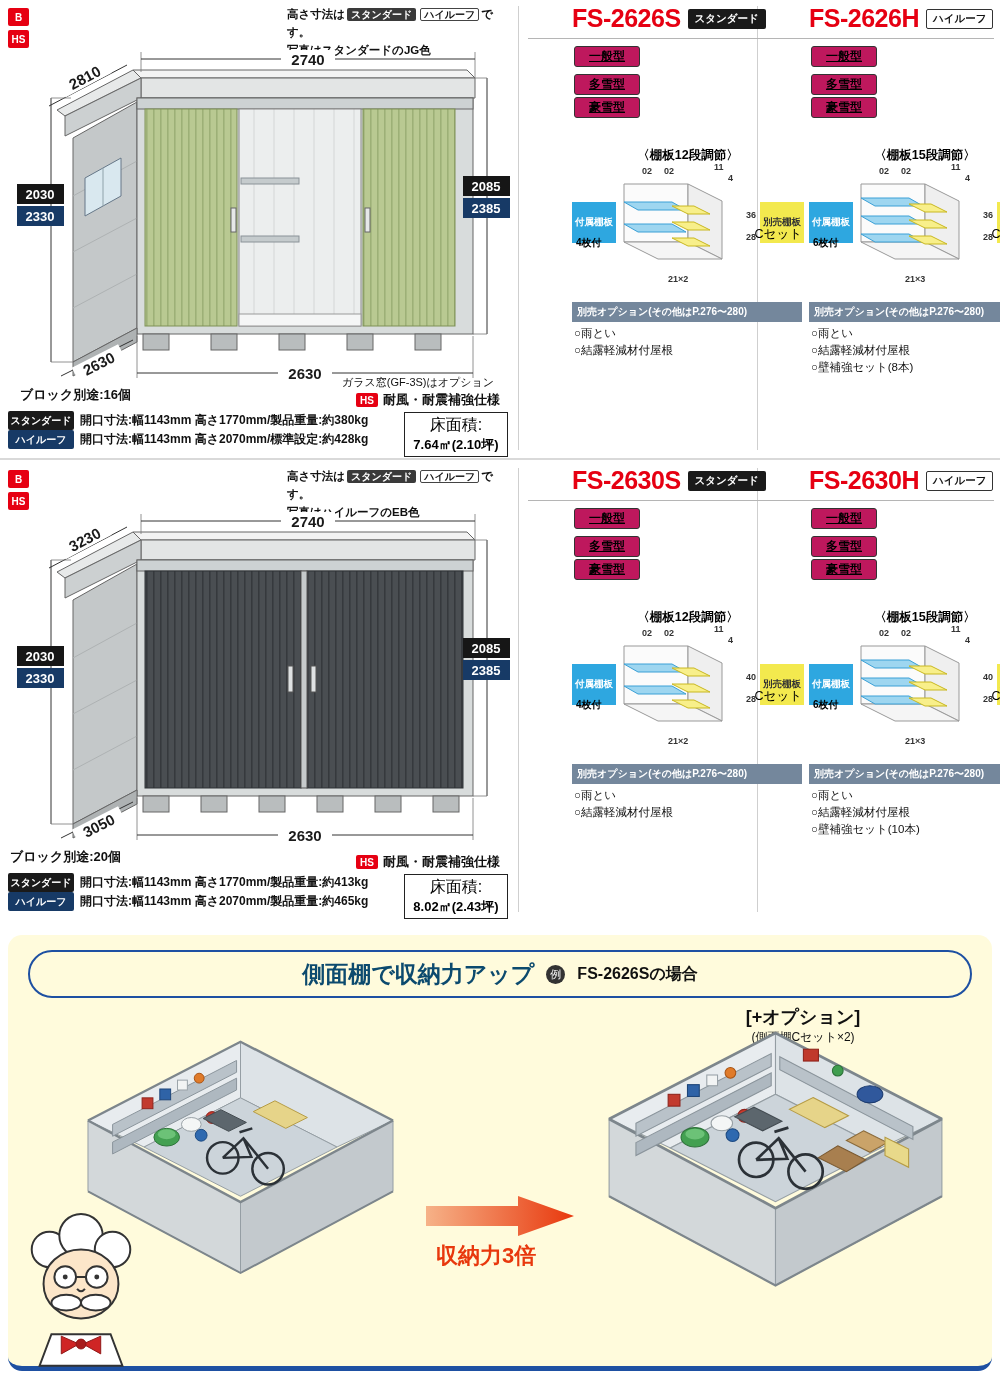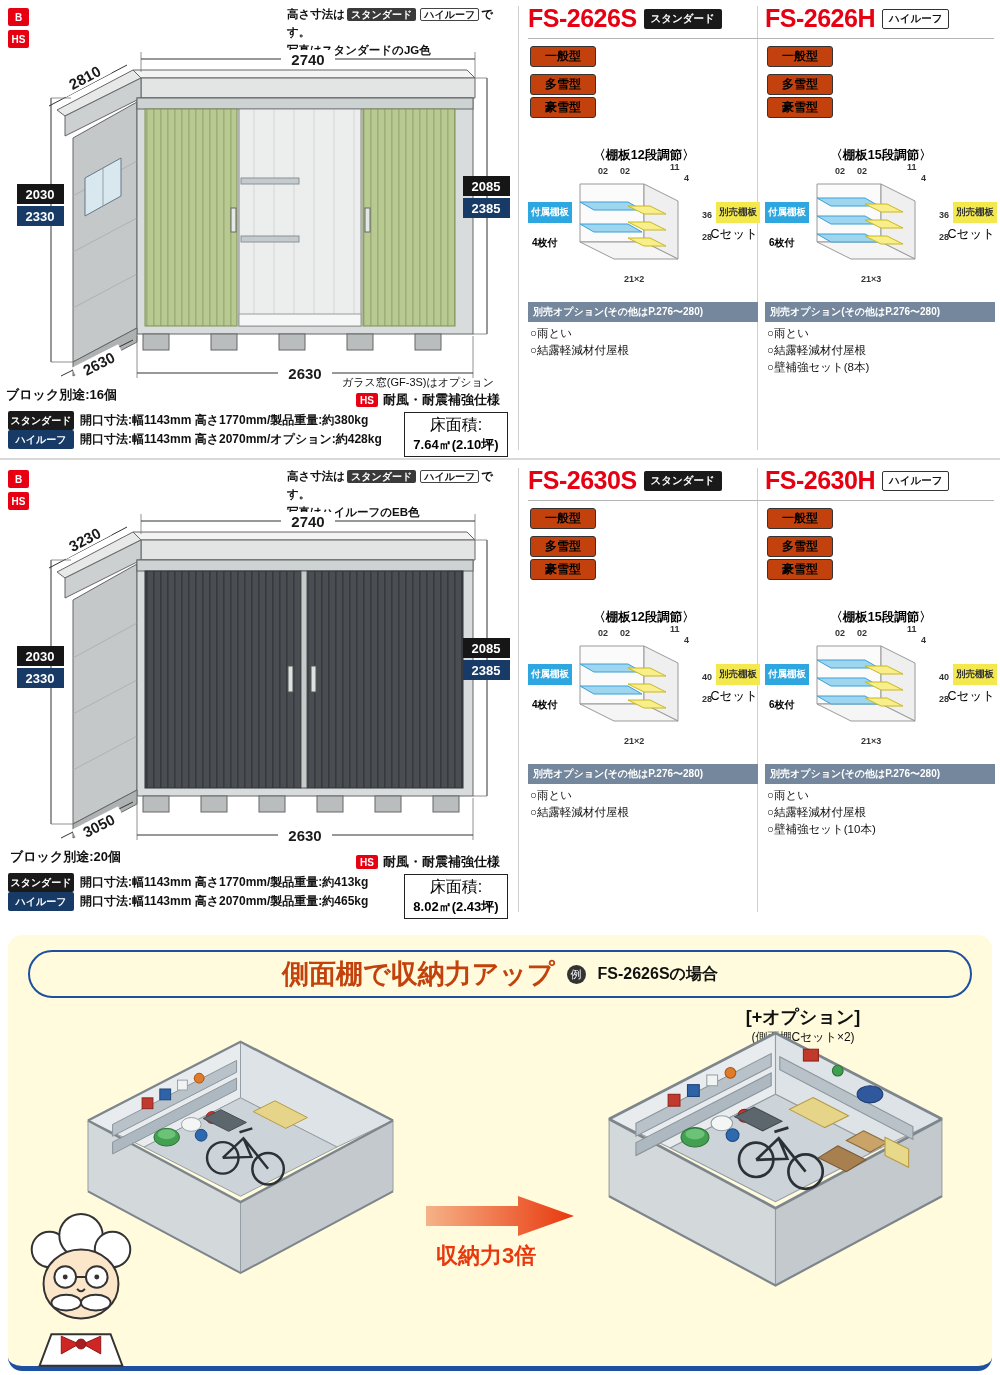--- a/index.html
+++ b/index.html
@@ -32,44 +32,44 @@
   .hs-badge { background:#e60012; color:#fff; font-size:10px; padding:1.5px 4px; border-radius:2px; }
 
   .spec-row { display:flex; gap:6px; align-items:center; }
   .badge-spec { color:#fff; font-size:10px; width:66px; text-align:center; padding:2.5px 0; border-radius:2px; font-weight:bold; flex:none; }
   .bg-black { background:#1a1a1a; } .bg-navy { background:#173a66; }
   .spec-text { font-size:12px; font-weight:bold; white-space:nowrap; color:#111; }
 
   .floor-box { border:1.5px solid #222; background:#fff; text-align:center; padding:2px 5px; width:104px; }
   .floor-label { font-size:16px; } .floor-val { font-size:13px; font-weight:bold; }
 
-  .prod { position:absolute; width:232px; height:458px; top:0; }
+  .prod { position:absolute; width:232px; height:458px; top:0;margin-left:44px; }
   .prod-header { position:absolute; top:4px; left:0; display:flex; align-items:center; gap:7px; white-space:nowrap; }
   .model { font-size:25px; font-weight:bold; color:#e60012; letter-spacing:-0.5px; }
   .badge-roof-solid { background:#1a1a1a; color:#fff; font-size:10.5px; padding:3px 7px; border-radius:2px; font-weight:bold; }
   .badge-roof-outline { border:1.5px solid #333; color:#111; font-size:10.5px; padding:2px 6px; border-radius:2px; font-weight:bold; background:#fff; }
   .type-box { position:absolute; left:2px; width:66px; height:21px; border:1.5px solid #333; border-radius:3px;
-    font-size:12px; font-weight:bold; display:flex; align-items:center; justify-content:center; background:#c2410c; }
+    font-size:12px; font-weight:bold; display:flex; align-items:center; justify-content:center; background:#be185d;text-decoration:underline; }
   .shelf-title { position:absolute; top:147px; left:0; width:232px; text-align:center; font-size:12.5px; font-weight:bold; }
   .shelf-diagram { position:absolute; top:164px; left:0; width:232px; height:134px; }
   .sd-box { position:absolute; left:44px; top:4px; width:126px; height:122px; }
-  .sd-lbl { position:absolute; top:38px; font-size:9.5px; font-weight:bold; padding:4px 3px; }
+  .sd-lbl { position:absolute; top:38px; font-size:9.5px; font-weight:bold; padding:14px 3px; }
   .sd-lbl-inc { left:0; background:#2ea7e0; color:#fff; }
   .sd-lbl-opt { right:0; background:#f3e94e; color:#333; }
   .sd-cnt { position:absolute; left:4px; top:72px; font-size:10px; font-weight:bold; }
   .sd-cset { position:absolute; right:2px; top:62px; font-size:12.5px; font-weight:normal; }
   .sd-num { position:absolute; font-size:9px; font-weight:bold; color:#333; }
   .opt-header { position:absolute; top:302px; left:0; width:230px; background:#74879c; color:#fff; font-size:10px; font-weight:bold; padding:3px 5px; }
   .opt-item { position:absolute; left:2px; font-size:11.5px; color:#111; }
 
   .feature-panel { position:absolute; left:8px; top:935px; width:984px; height:436px; background:#fffbdc;
     border-radius:14px; border-bottom:5px solid #1e50a2; }
   .feature-title-box { position:absolute; left:20px; top:15px; width:944px; height:48px; border:2.5px solid #1e50a2;
     border-radius:24px; display:flex; align-items:center; justify-content:center; gap:12px; }
-  .feature-title { font-size:27px; font-weight:bold; color:#c2410c;text-align:right; }
+  .feature-title { font-size:23px; font-weight:bold; color:#0c4a6e;text-align:right; }
   .example-badge { background:#333; color:#fff; border-radius:50%; width:19px; height:19px; font-size:11px;
     display:flex; align-items:center; justify-content:center; flex:none; }
   .example-text { font-size:16px; font-weight:bold; color:#111; }
   .config-label { position:absolute; text-align:center; }
   .cl-main { font-size:18px; font-weight:bold; color:#111; }
   .cl-sub { font-size:12px; color:#111; }
   .int-left { position:absolute; left:65px; top:92px; width:335px; height:307px; }
   .int-right { position:absolute; left:585px; top:82px; width:365px; height:335px; }
   .big-arrow { position:absolute; left:418px; top:258px; width:150px; height:46px; }
   .arrow-text { position:absolute; left:428px; top:306px; font-size:22px; font-weight:bold; color:#e8380d; }
@@ -171,33 +171,33 @@
           <text x="84" y="343" text-anchor="middle" class="dim">2630</text>
         </g>
         <line x1="122" y1="310" x2="122" y2="352" class="extline"></line>
         <line x1="458" y1="310" x2="458" y2="352" class="extline"></line>
         <line x1="122" y1="347" x2="458" y2="347" class="dimline"></line>
         <rect x="263" y="338" width="54" height="18" fill="#fff"></rect>
         <text x="290" y="353" text-anchor="middle" class="dim">2630</text>
       </g>
     </svg>
 
-    <div class="abs block-note" style="left:6px;top:386px">ブロック別途:16個</div>
+    <div class="abs block-note" style="left:20px;top:386px">ブロック別途:16個</div>
     <div class="abs glass-note" style="left:342px;top:375px">ガラス窓(GF-3S)はオプション</div>
     <div class="abs hs-line" style="left:356px;top:391px">
       <span class="hs-badge">HS</span>
       <span>耐風・耐震補強仕様</span>
     </div>
     <div class="abs spec-row" style="left:8px;top:411px">
       <span class="badge-spec bg-black">スタンダード</span>
       <span class="spec-text">開口寸法:幅1143mm 高さ1770mm/製品重量:約380kg</span>
     </div>
     <div class="abs spec-row" style="left:8px;top:430px">
       <span class="badge-spec bg-navy">ハイルーフ</span>
-      <span class="spec-text">開口寸法:幅1143mm 高さ2070mm/オプション:約428kg</span>
+      <span class="spec-text">開口寸法:幅1143mm 高さ2070mm/標準設定:約428kg</span>
     </div>
     <div class="abs floor-box" style="left:404px;top:412px">
       <div class="floor-label">床面積:</div>
       <div class="floor-val">7.64㎡(2.10坪)</div>
     </div>
 
     <div class="vline" style="left:518px;top:6px;height:444px"></div>
     <div class="vline" style="left:757px;top:6px;height:444px"></div>
     <div class="hline" style="left:528px;top:38px;width:466px"></div>
 

